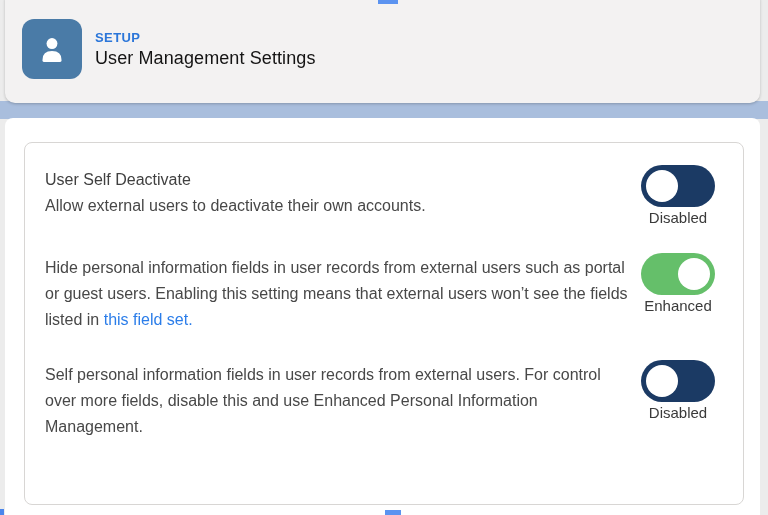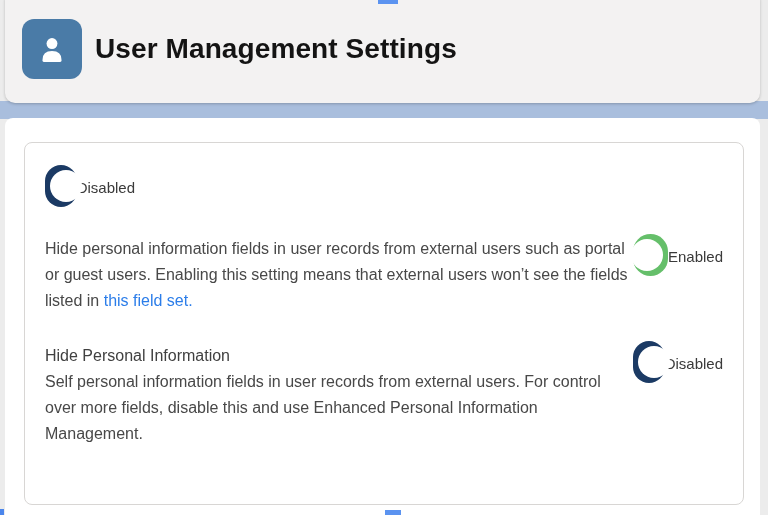--- a/index.html
+++ b/index.html
@@ -47,22 +47,22 @@
   .header-text { margin-left: 13px; }
   .eyebrow {
     color: #2b76d9;
     font-size: 13px;
     font-weight: 600;
     letter-spacing: 0.4px;
     margin-bottom: 3px;
   }
   .page-title {
     color: #141414;
-    font-size: 28px;
-    font-weight: 700;
+    font-size: 18px;
+    font-weight: 400;
     letter-spacing: 0.1px;
   }
 
   
   .body-card {
     position: absolute;
     left: 5px; right: 8px;
     top: 118px; bottom: 0;
     background: #ffffff;
     border-radius: 8px 8px 0 0;
@@ -94,21 +94,21 @@
   .setting-label { color: #404040; }
   .setting-desc a, .field-set-link {
     color: #2b7de9;
     text-decoration: none;
     cursor: pointer;
   }
 
   .toggle-col {
     width: 90px;
     display: flex;
-    flex-direction: row;
+    flex-direction: column;
     align-items: center;
     flex: 0 0 auto;
     margin-top: -2px;
   }
   .toggle {
     width: 74px; height: 42px;
     border-radius: 21px;
     position: relative;
     cursor: pointer;
   }
@@ -142,52 +142,56 @@
 
 <header class="header-card">
   <div class="header-inner">
     <div class="setup-icon">
       <svg width="34" height="34" viewBox="0 0 100 100" aria-hidden="true">
         <circle cx="50" cy="34" r="16" fill="#ffffff"></circle>
         <path d="M22 82 q0 -26 28 -26 q28 0 28 26 l0 2 q0 4 -4 4 l-48 0 q-4 0 -4 -4 z" fill="#ffffff"></path>
       </svg>
     </div>
     <div class="header-text">
+      <div class="eyebrow">SETUP</div>
       <div class="page-title">User Management Settings</div>
     </div>
   </div>
 </header>
 
 <main class="body-card">
   <section class="settings-card">
 
     <div class="setting-row">
+      <div class="setting-text">
+        <div class="setting-label">User Self Deactivate</div>
+        <div class="setting-desc">Allow external users to deactivate their own accounts.</div>
+      </div>
       <div class="toggle-col">
         <div class="toggle off">
           <div class="knob"></div>
         </div>
         <div class="toggle-caption">Disabled</div>
       </div>
     </div>
 
     <div class="setting-row">
       <div class="setting-text">
         <div class="setting-desc"><span>Hide personal information fields in user records from external users such as portal or guest users. Enabling this setting means that external users won’t see the fields listed in </span><a class="field-set-link">this field set.</a></div>
       </div>
       <div class="toggle-col">
         <div class="toggle on">
           <div class="knob"></div>
         </div>
-        <div class="toggle-caption">Enabled</div>
+        <div class="toggle-caption">Enhanced</div>
       </div>
     </div>
 
     <div class="setting-row">
       <div class="setting-text">
-        <div class="setting-label">Hide Personal Information</div>
         <div class="setting-desc">Self personal information fields in user records from external users. For control over more fields, disable this and use Enhanced Personal Information Management.</div>
       </div>
       <div class="toggle-col">
         <div class="toggle off">
           <div class="knob"></div>
         </div>
         <div class="toggle-caption">Disabled</div>
       </div>
     </div>
 

